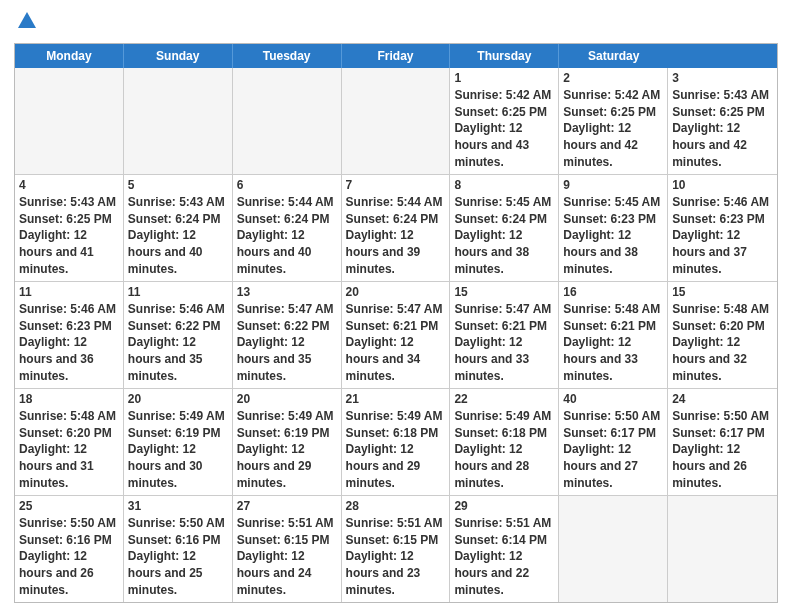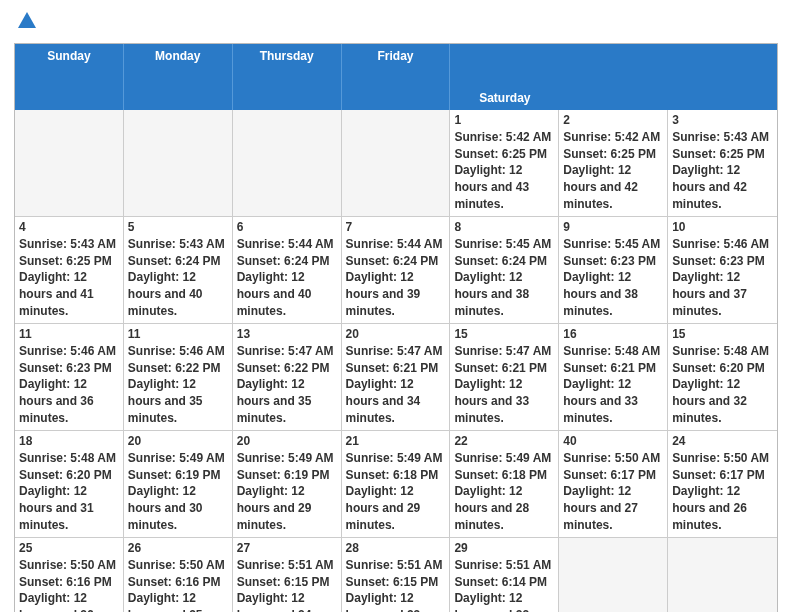--- a/index.html
+++ b/index.html
@@ -73,21 +73,21 @@
       background: #2a7ac7;
     }
     .cal-header-cell {
       color: #fff;
       font-size: 12px;
       font-weight: bold;
       text-align: center;
       padding: 5px 2px;
       border-right: 1px solid #5599d9;
     }
-    .cal-header-cell:last-child { border-right: none; margin-top: 42px; }
+    .cal-header-cell:last-child { border-right: none; }
     .cal-body {
       display: flex;
       flex-direction: column;
       flex: 1;
     }
     .cal-row {
       display: grid;
       grid-template-columns: repeat(7, 1fr);
       flex: 1;
       border-bottom: 1px solid #ccc;
@@ -136,24 +136,25 @@
       </div>
     </div>
     <div class="header-right">
       <div class="month-title"></div>
       <div class="location"></div>
     </div>
   </div>
 
   <div class="calendar">
     <div class="cal-header-row">
-    <div class="cal-header-cell">Sunday</div>
-        <div class="cal-header-cell">Monday</div>
+    <div class="cal-header-cell">Monday</div>
+        <div class="cal-header-cell">Sunday</div>
+        <div class="cal-header-cell">Tuesday</div>
+        <div class="cal-header-cell">Friday</div>
         <div class="cal-header-cell">Thursday</div>
-        <div class="cal-header-cell">Friday</div>
         <div class="cal-header-cell">Saturday</div>
       </div>
     <div class="cal-body">
     <div class="cal-row">
           <div class="cal-cell empty"></div>
           <div class="cal-cell empty"></div>
           <div class="cal-cell empty"></div>
           <div class="cal-cell empty"></div>
           <div class="cal-cell">
             <div class="day-num">1</div>
@@ -257,21 +258,21 @@
             <div class="day-num">24</div>
             <div class="day-info">Sunrise: 5:50 AM<br>Sunset: 6:17 PM<br>Daylight: 12 hours and 26 minutes.</div>
           </div>
         </div>
         <div class="cal-row">
           <div class="cal-cell">
             <div class="day-num">25</div>
             <div class="day-info">Sunrise: 5:50 AM<br>Sunset: 6:16 PM<br>Daylight: 12 hours and 26 minutes.</div>
           </div>
           <div class="cal-cell">
-            <div class="day-num">26</div>
+            <div class="day-num">31</div>
             <div class="day-info">Sunrise: 5:50 AM<br>Sunset: 6:16 PM<br>Daylight: 12 hours and 25 minutes.</div>
           </div>
           <div class="cal-cell">
             <div class="day-num">27</div>
             <div class="day-info">Sunrise: 5:51 AM<br>Sunset: 6:15 PM<br>Daylight: 12 hours and 24 minutes.</div>
           </div>
           <div class="cal-cell">
             <div class="day-num">28</div>
             <div class="day-info">Sunrise: 5:51 AM<br>Sunset: 6:15 PM<br>Daylight: 12 hours and 23 minutes.</div>
           </div>

